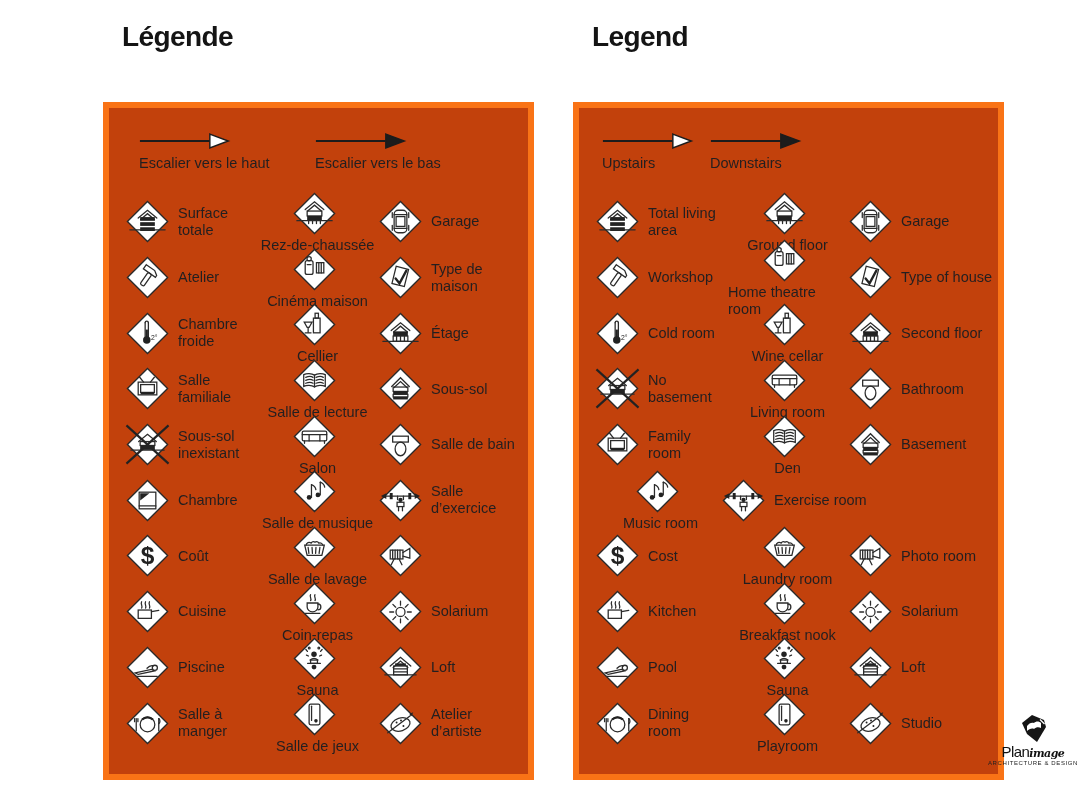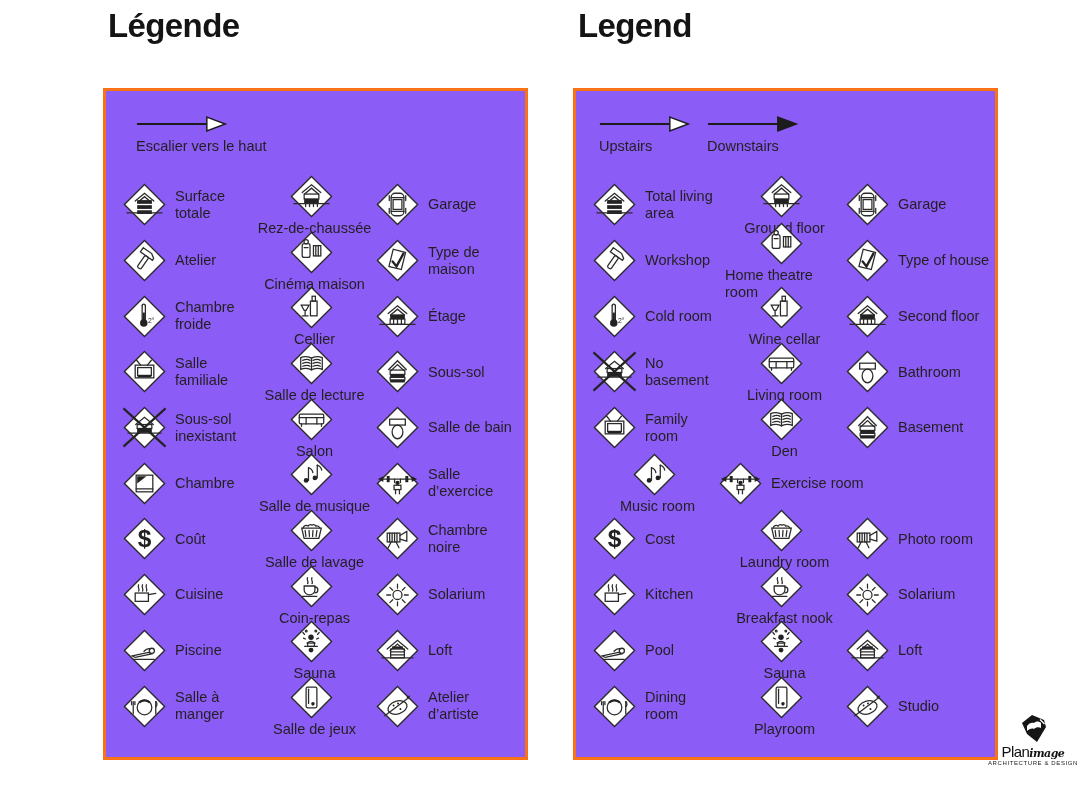--- a/index.html
+++ b/index.html
@@ -1,23 +1,23 @@
 <!DOCTYPE html>
 <html><head>
 <meta charset="utf-8">
 <style>
   html,body{margin:0;padding:0;background:#fff;}
   body{width:1080px;height:785px;position:relative;overflow:hidden;
        font-family:"Liberation Sans",sans-serif;color:#231f20;}
   .legend-block{position:absolute;top:0;width:421px;}
   #block-fr{left:103px;}
   #block-en{left:573px;}
-  .title{margin:4px;padding:3px 0 0 1px;height:44px;box-sizing:border-box;
-         font-size:33px;font-weight:bold;letter-spacing:-0.6px;color:#141414;}
-  .panel{position:relative;width:419px;height:666px;background:#8b5cf6;border:3px solid #f97316;margin-top:40px;}
+  .title{margin:18px;padding:3px 0 0 1px;height:44px;box-sizing:border-box;
+         font-size:28px;font-weight:bold;letter-spacing:-0.6px;color:#141414;}
+  .panel{position:relative;width:419px;height:666px;background:#c2410c;border:6px solid #f97316;margin-top:40px;}
   
   .arrows{position:relative;height:86px;}
   .arrow-block{position:absolute;top:24px;}
   #block-fr .ab0{left:30px;}  #block-fr .ab1{left:206px;}
   #block-en .ab0{left:23px;}  #block-en .ab1{left:131px;}
   .arrow{display:block;width:92px;height:18px;}
   .arrow line{stroke:#1c1c1c;stroke-width:2.2;}
   .head-outline{fill:#fff;stroke:#1c1c1c;stroke-width:1.6;}
   .head-filled{fill:#1c1c1c;stroke:#1c1c1c;stroke-width:1.6;}
   .arrow-label{font-size:14.5px;margin-top:5px;white-space:nowrap;color:#231f20;}
@@ -45,20 +45,27 @@
   <h1 class="title">Légende</h1>
   <div class="panel">
     <div class="arrows">
       <div class="arrow-block ab0">
         <svg class="arrow" viewBox="0 0 100 18">
             <line x1="1" y1="9" x2="77" y2="9"></line>
             <polygon class="head-outline" points="77,1.5 97,9 77,16.5"></polygon>
           </svg>
         <div class="arrow-label">Escalier vers le haut</div>
       </div>
+      <div class="arrow-block ab1">
+        <svg class="arrow" viewBox="0 0 100 18">
+            <line x1="1" y1="9" x2="77" y2="9"></line>
+            <polygon class="head-filled" points="77,1.5 97,9 77,16.5"></polygon>
+          </svg>
+        <div class="arrow-label">Escalier vers le bas</div>
+      </div>
     </div>
     <div class="grid">
         <div class="row">
           <div class="cell c0">
             <svg class="dicon" viewBox="0 0 48 48">
               <polygon points="24,3.5 44.5,24 24,44.5 3.5,24" fill="#fff" stroke="#2b2b2b" stroke-width="1.4"></polygon>
               <polyline points="14.5,20.5 24,12.5 33.5,20.5" class="s"></polyline>
               <polyline points="17,22 24,16 31,22" class="s"></polyline>
               <rect x="16.5" y="19.5" width="15" height="3.8" fill="#222"></rect>
               <rect x="16.5" y="24.7" width="15" height="3.8" fill="#222"></rect>
@@ -292,21 +299,20 @@
           </div>
           <div class="cell c2">
             <svg class="dicon" viewBox="0 0 48 48">
               <polygon points="24,3.5 44.5,24 24,44.5 3.5,24" fill="#fff" stroke="#2b2b2b" stroke-width="1.4"></polygon>
               <rect x="13.5" y="18.5" width="13" height="9" class="s"></rect>
               <path d="M16,18.5 v9 M18.5,18.5 v9 M21,18.5 v9 M23.5,18.5 v9" class="s"></path>
               <path d="M26.5,21 l7,-4.2 v9.8 l-7,-2" class="s"></path>
               <line x1="17.5" y1="27.5" x2="14.5" y2="33.5" class="s"></line>
               <line x1="22.5" y1="27.5" x2="25.5" y2="33.5" class="s"></line>
             </svg>
-            <div class="label">Chambre noire</div>
           </div>
         </div>
         <div class="row">
           <div class="cell c0">
             <svg class="dicon" viewBox="0 0 48 48">
               <polygon points="24,3.5 44.5,24 24,44.5 3.5,24" fill="#fff" stroke="#2b2b2b" stroke-width="1.4"></polygon>
               <rect x="14.5" y="22.5" width="13.5" height="8.5" class="s"></rect>
               <line x1="28" y1="24.2" x2="35.5" y2="22.8" class="s"></line>
               <path d="M18,20.5 c1.5,-2 -1.5,-4 0,-6.5 M22,20.5 c1.5,-2 -1.5,-4 0,-6.5 M26,20.5 c1.5,-2 -1.5,-4 0,-6.5" class="s"></path>
             </svg>

